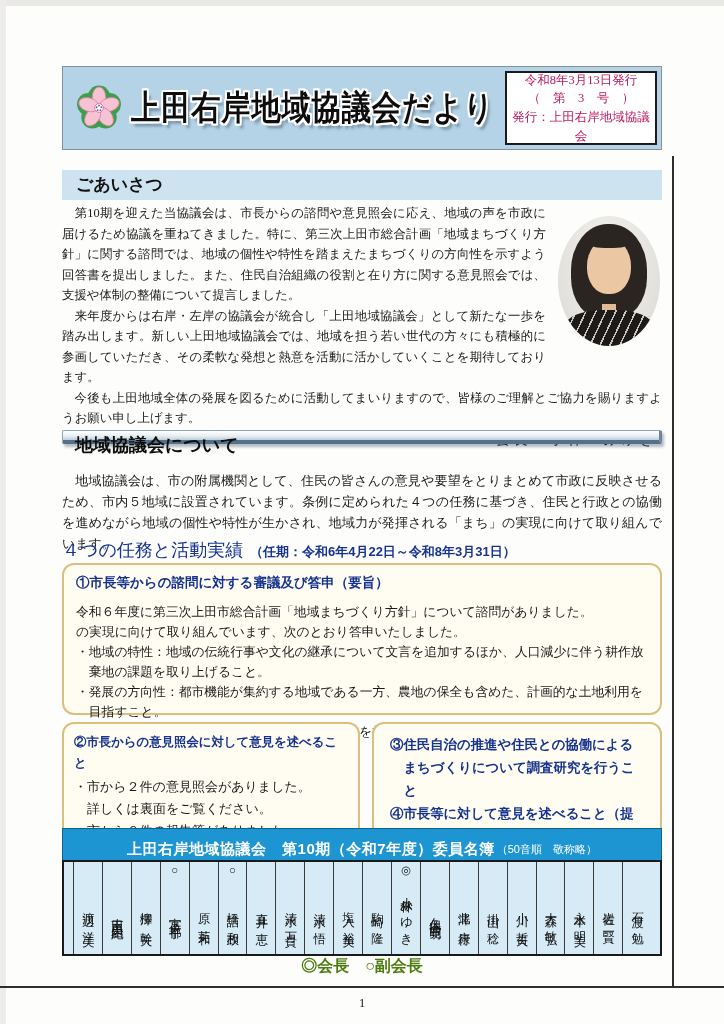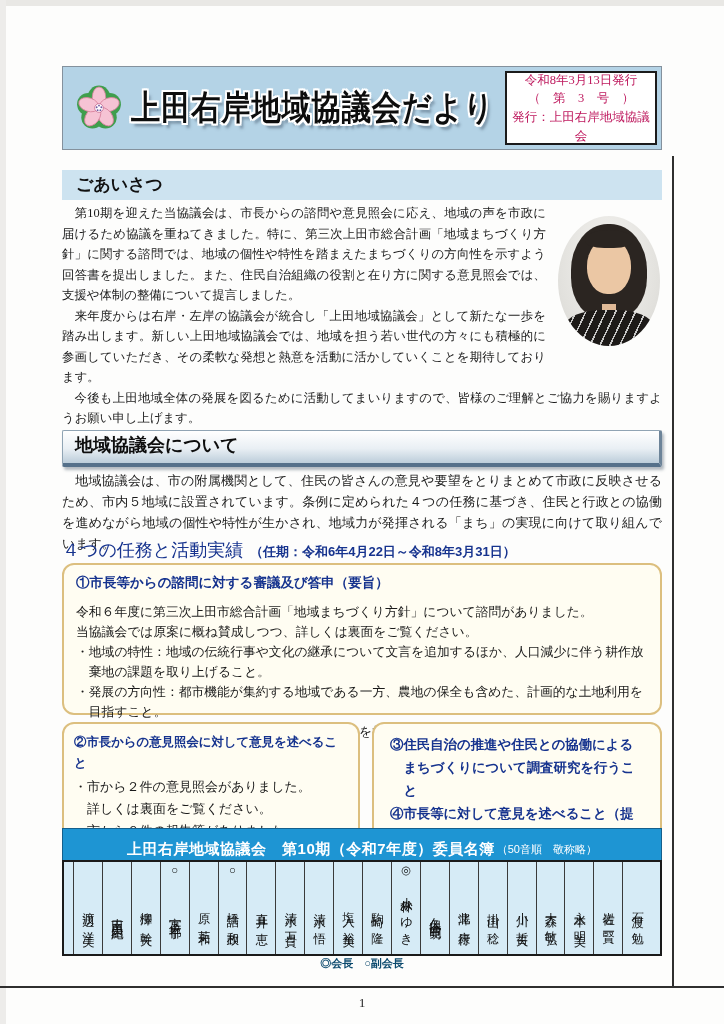--- a/index.html
+++ b/index.html
@@ -39,21 +39,21 @@
   .portrait { float:right; width:102px; height:130px; margin:13px 2px 6px 12px; border-radius:50%;
     overflow:hidden; position:relative; background:radial-gradient(ellipse at 50% 35%, #f5f4f1 0%, #e2e1dd 70%, #d6d5d1 100%); }
   .portrait .hair { position:absolute; left:13px; top:8px; width:76px; height:96px; background:#2b2521; border-radius:48% 48% 44% 44%; }
   .portrait .face { position:absolute; left:29px; top:22px; width:44px; height:56px; background:#ebc7a4; border-radius:50% 50% 46% 46%; }
   .portrait .bangs { position:absolute; left:27px; top:14px; width:48px; height:18px; background:#2b2521; border-radius:50% 50% 40% 40%; }
   .portrait .body { position:absolute; left:8px; bottom:0; width:86px; height:36px; background:#1d1a18; border-radius:42% 42% 0 0;
     background-image:repeating-linear-gradient(115deg, rgba(255,255,255,.75) 0 1.5px, rgba(0,0,0,0) 1.5px 9px); }
   .portrait .neck { position:absolute; left:44px; bottom:30px; width:14px; height:12px; background:#e0ba97; }
 
   
-  .banner3d { top:430px; height:37px; line-height:28px; padding-left:12px;
+  .banner3d { top:430px; height:14px; line-height:28px; padding-left:12px;
     font-family:"Liberation Sans", sans-serif; font-weight:bold; font-size:18px; color:#0e0e0e;
     background:linear-gradient(180deg,#ffffff 0%,#e9eff4 55%,#bccdda 100%);
     border:1px solid #90a4b4; border-bottom:4px solid #55708a; border-right:3px solid #6d8499;
     border-radius:2px; box-shadow:2px 3px 3px rgba(40,60,80,.35); }
   .about-body { top:470px; font-size:13px; line-height:21px; text-align:justify; }
 
   
   .tasks-heading { top:534px; font-family:"Liberation Sans", sans-serif; color:#16338e; }
   .tasks-heading .t1 { font-weight:normal; font-size:18px; }
   .tasks-heading .t2 { font-weight:bold; font-size:13px; margin-left:0; }
@@ -74,21 +74,21 @@
     display:flex; align-items:center; justify-content:center; gap:2px; font-family:"Liberation Sans", sans-serif; }
   .roster-title { font-weight:bold; font-size:15px; letter-spacing:.5px; }
   .roster-note { font-size:11px; }
   .roster-body { top:860px; height:96px; display:flex; border:2px solid #1a1a1a; background:#d6ebf6; }
   .roster-spacer { flex:0 0 9px; background:#d6ebf6; }
   .mcell { flex:1; border-left:1px solid #3a3a3a; background:#d6ebf6; display:flex; flex-direction:column; align-items:center; padding:1px 0 2px; }
   .mcell:last-of-type { border-right:1px solid #3a3a3a; }
   .mmark { height:14px; line-height:14px; font-size:11.5px; font-family:"Liberation Sans", sans-serif; color:#111; }
   .mname { writing-mode:vertical-rl; text-orientation:upright; font-family:"Liberation Sans", sans-serif;
     font-size:12.3px; letter-spacing:2.5px; margin-top:auto; margin-bottom:auto; color:#0d0d0d; white-space:pre; }
-  .roster-legend { top:956px; text-align:center; font-family:"Liberation Sans", sans-serif; font-weight:bold; font-size:11px; color:#0c4a6e; }
+  .roster-legend { top:956px; text-align:center; font-family:"Liberation Sans", sans-serif; font-weight:bold; font-size:16px; color:#4d7c0f; }
 
   .page-number { top:995px; text-align:center; font-size:13.5px; color:#2c2c2c; }
 </style>
 </head>
 <body>
 
 <div class="page">
 
   <div class="scan-edge-top"></div>
   <div class="scan-edge-left"></div>
@@ -148,21 +148,21 @@
   <p class="abs about-body">　地域協議会は、市の附属機関として、住民の皆さんの意見や要望をとりまとめて市政に反映させるため、市内５地域に設置されています。条例に定められた４つの任務に基づき、住民と行政との協働を進めながら地域の個性や特性が生かされ、地域力が発揮される「まち」の実現に向けて取り組んでいます。</p>
 
   <h2 class="abs tasks-heading">
     <span class="t1">４つの任務と活動実績</span>
     <span class="t2">（任期：令和6年4月22日～令和8年3月31日）</span>
   </h2>
 
   <div class="abs box box1">
     <div class="box-title">①市長等からの諮問に対する審議及び答申（要旨）</div>
     <p>令和６年度に第三次上田市総合計画「地域まちづくり方針」について諮問がありました。</p>
-    <p>当協議会では原案に概ね賛成しつつ、詳しくは裏面をご覧ください。</p>
+    <p>の実現に向けて取り組んでいます、次のとおり答申いたしました。</p>
     <p class="hang">・地域の特性：地域の伝統行事や文化の継承について文言を追加するほか、人口減少に伴う耕作放棄地の課題を取り上げること。</p>
     <p class="hang">・発展の方向性：都市機能が集約する地域である一方、農地の保全も含めた、計画的な土地利用を目指すこと。</p>
     <p class="hang">・取組の方向性：安定した医療体制の整備と次代を担う子どもたちの健全育成に関する方向性を追加すること。</p>
   </div>
 
   <div class="abs box-row">
     <div class="box box2">
       <div class="box-title">②市長からの意見照会に対して意見を述べること</div>
       <p>・市から２件の意見照会がありました。</p>
       <p>　詳しくは裏面をご覧ください。</p>

